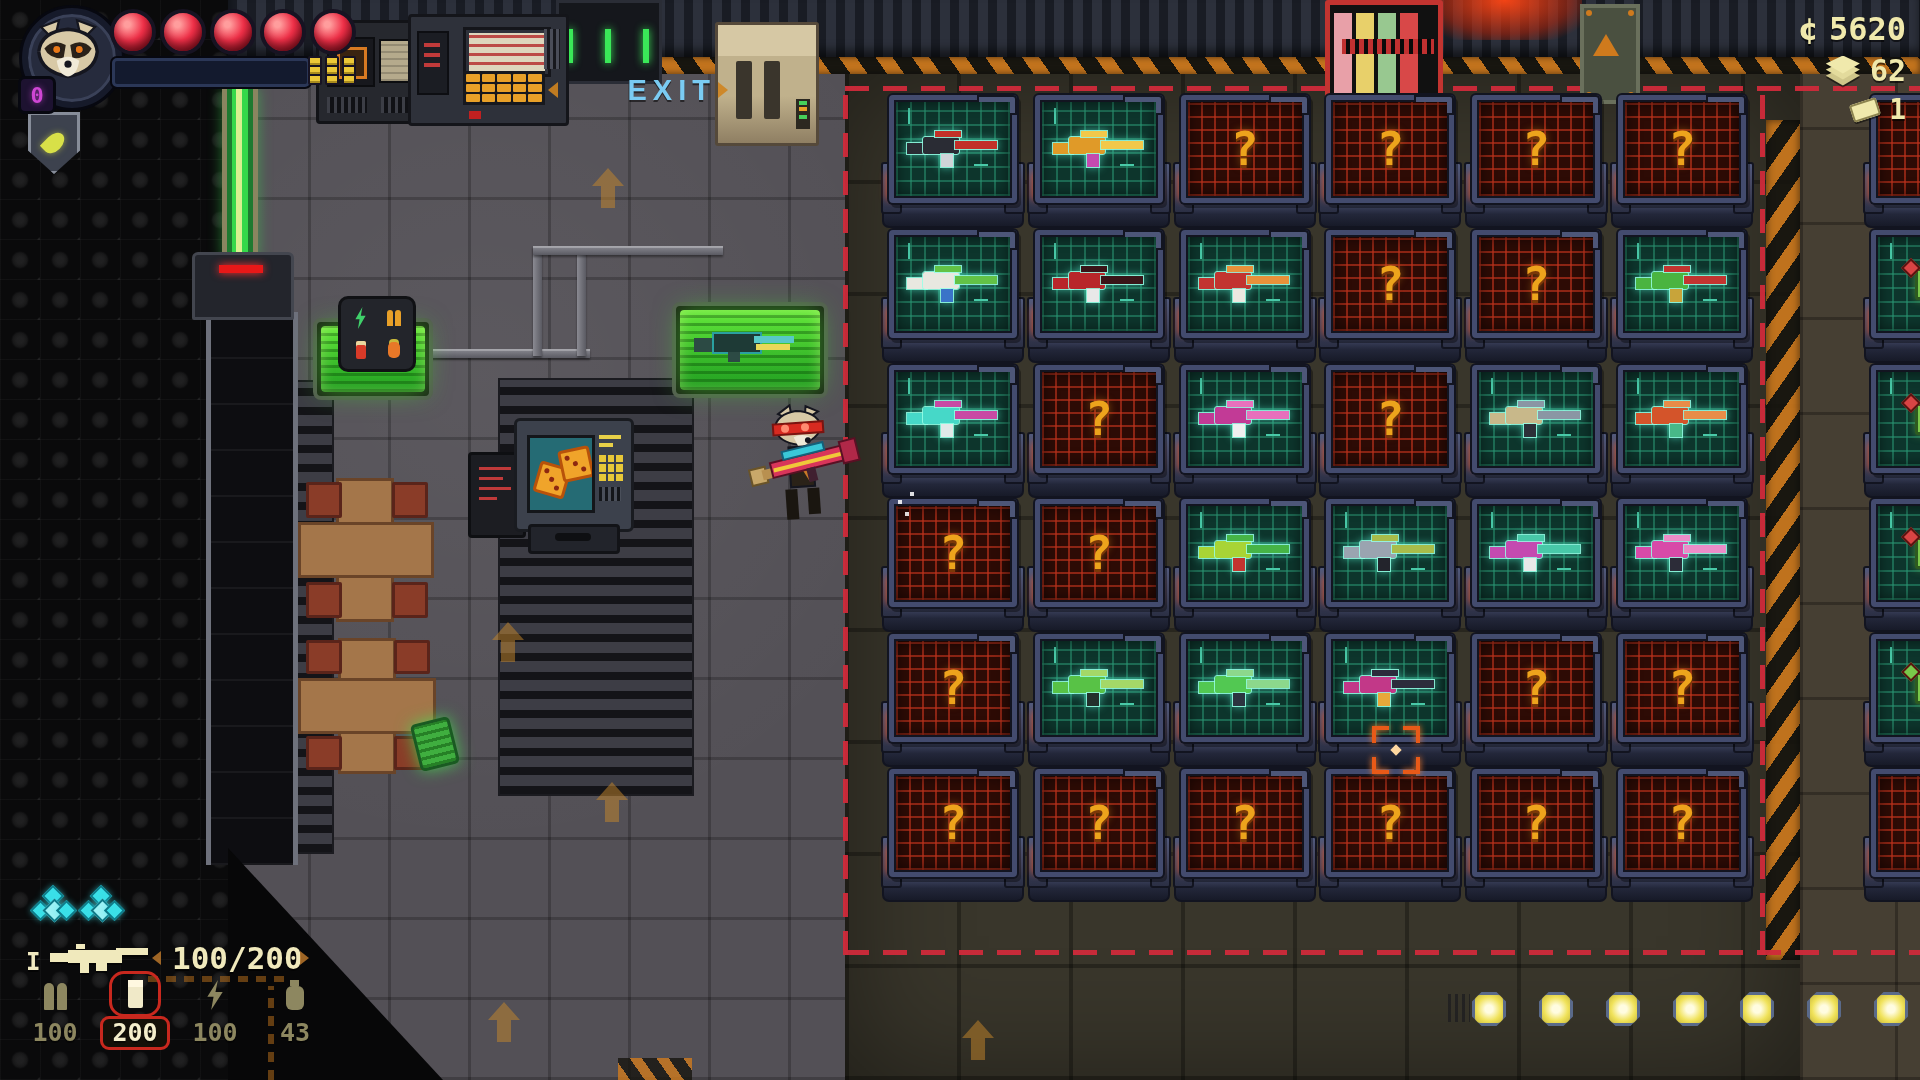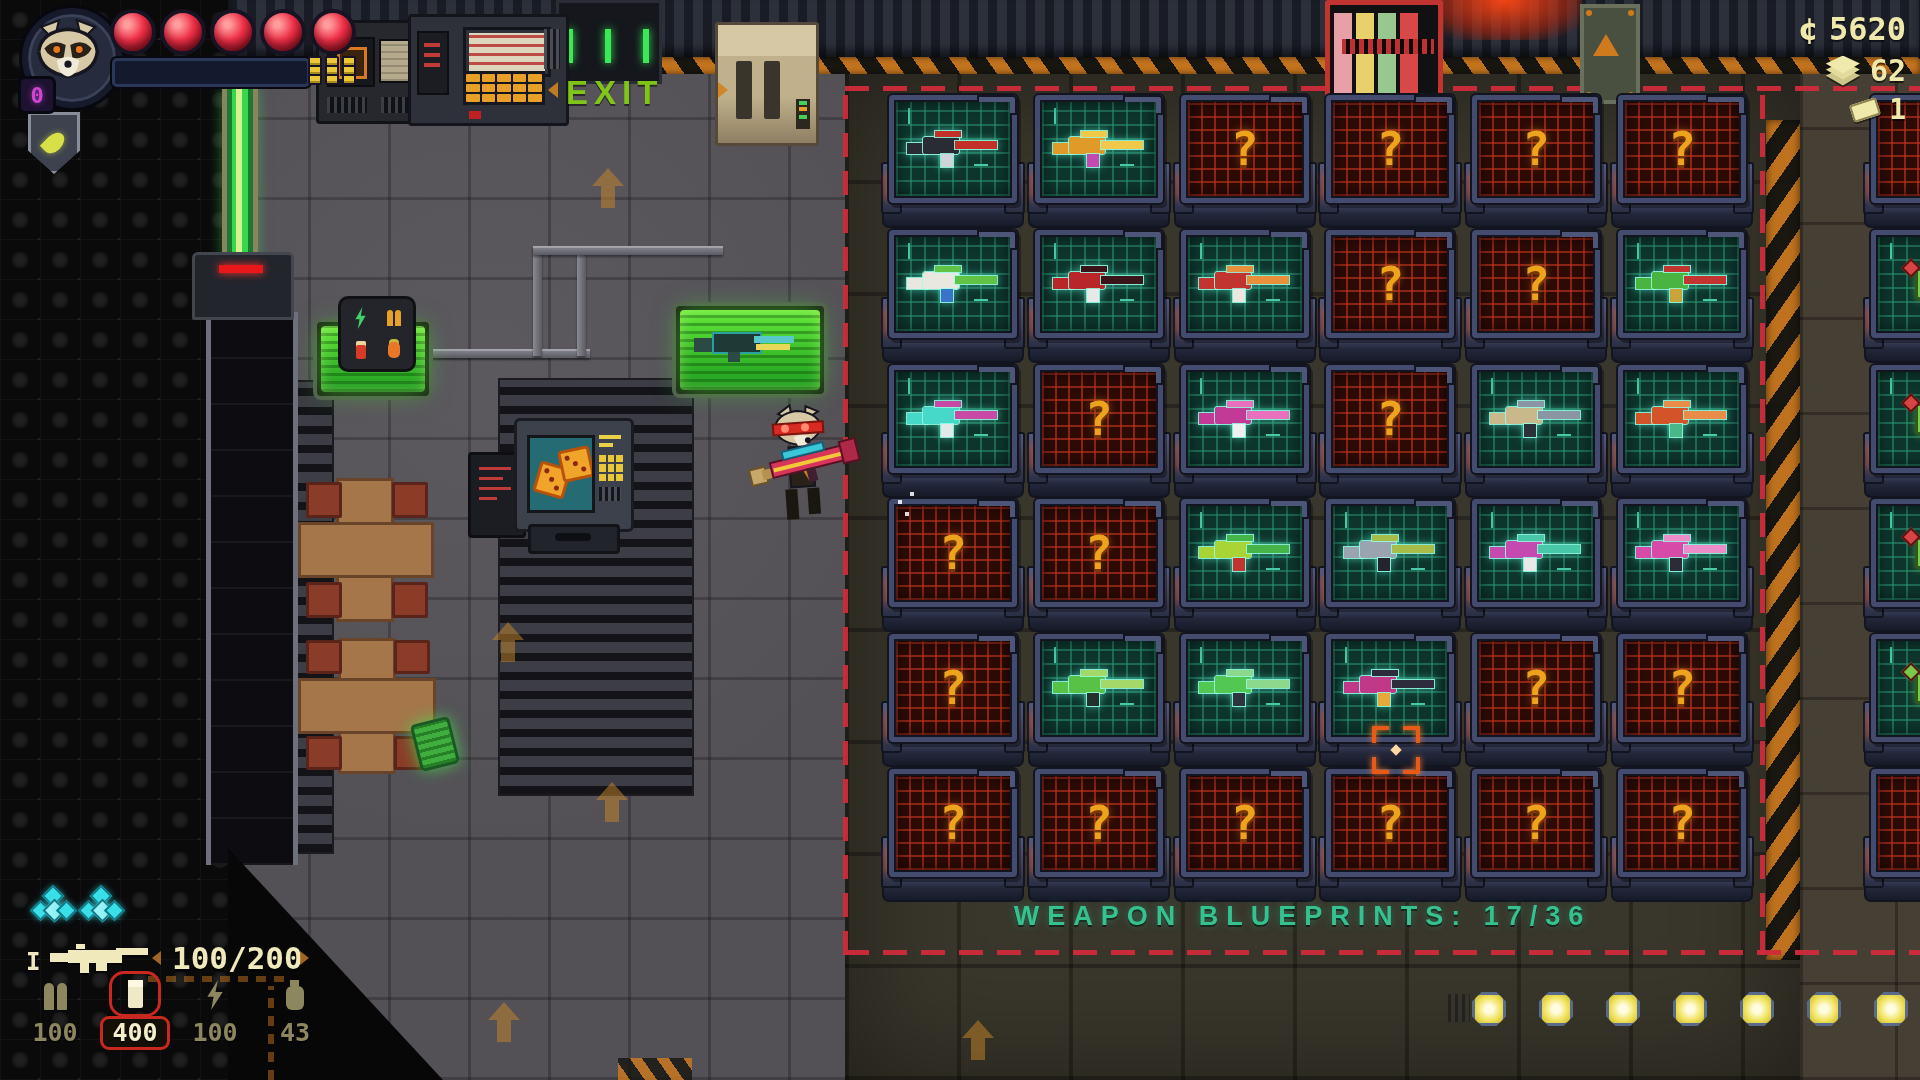--- a/index.html
+++ b/index.html
@@ -188,23 +188,23 @@
     text-shadow:0 2px 0 rgba(0,0,0,.5);}
   .ammo-val.sel{color:#f5eecb;background:#141008;border:3px solid #c8281e;border-radius:9px;
     padding:0 9px;line-height:28px;}
   .guide{z-index:8;opacity:.55;}
   #guide-h{left:148px;top:976px;width:136px;height:6px;
     background:repeating-linear-gradient(90deg,#b06a1a 0 10px,transparent 10px 18px);}
   #guide-v{left:268px;top:986px;width:6px;height:94px;
     background:repeating-linear-gradient(0deg,#b06a1a 0 10px,transparent 10px 18px);}
 
   
-  #exit-label{left:566px;top:74px;width:150px;z-index:3;text-align:left;
-    font-family:"Liberation Sans",sans-serif;font-weight:bold;font-size:33px;letter-spacing:6px;
-    color:#84cc16;text-shadow:0 2px 0 rgba(0,0,0,.55);opacity:.95;}
+  #exit-label{left:566px;top:74px;width:150px;z-index:3;text-align:right;
+    font-family:"Liberation Sans",sans-serif;font-weight:bold;font-size:29px;letter-spacing:6px;
+    color:#7dd3fc;text-shadow:0 2px 0 rgba(0,0,0,.55);opacity:.95;}
   .exit-tick{z-index:3;width:0;height:0;border-top:8px solid transparent;border-bottom:8px solid transparent;opacity:.9;}
   #exit-tl{left:548px;top:82px;border-right:10px solid #cf841f;}
   #exit-tr{left:718px;top:82px;border-left:10px solid #cf841f;}
   .machine{z-index:3;}
   #machine1{left:316px;top:20px;width:118px;height:98px;background:#26282e;border:3px solid #121317;border-radius:4px;}
   #machine1 .scr1{position:absolute;left:8px;top:14px;width:44px;height:46px;background:#17181d;border:2px solid #0c0d10;}
   #machine1 .scr1 i{position:absolute;left:8px;top:8px;width:24px;height:26px;border:3px solid #d87a22;background:#3a2410;}
   #machine1 .scr2{position:absolute;left:60px;top:16px;width:46px;height:40px;background:#b5aa8c;border:2px solid #0c0d10;
     background-image:repeating-linear-gradient(0deg,rgba(0,0,0,.18) 0 2px,transparent 2px 7px);}
   #machine1 .grille{position:absolute;bottom:8px;width:40px;height:16px;background:#101115;
@@ -1243,21 +1243,20 @@
       <div class="bp-cell" style="top: 674px;">
         <div class="bp-base"></div>
         <div class="bp-post pl">
           <i></i>
         </div>
         <div class="bp-frame">
           <div class="bp-screen unknown"></div>
         </div>
       </div>
     </div>
-  <div class="abs" id="bp-caption">WEAPON BLUEPRINTS: 17/36</div>
 
   <div class="abs" id="player">
     <svg width="126" height="132" viewBox="0 0 126 132">
       <g transform="rotate(-4 63 66)">
         <polygon points="34,8 46,0 48,16" fill="#d8c9a6" stroke="#15161f" stroke-width="2"></polygon>
         <polygon points="62,2 74,8 60,16" fill="#d8c9a6" stroke="#15161f" stroke-width="2"></polygon>
         <path d="M30,22 Q32,8 52,6 Q72,8 76,22 Q74,36 52,40 Q32,36 30,22" fill="#d8c9a6" stroke="#15161f" stroke-width="2"></path>
         <rect x="28" y="18" width="50" height="11" fill="#d82a20" stroke="#7a1410" stroke-width="2"></rect>
         <circle cx="40" cy="23" r="4" fill="#ff8a70"></circle>
         <circle cx="60" cy="23" r="4" fill="#ff8a70"></circle>
@@ -1404,21 +1403,21 @@
         <div class="ai ai-bullets">
           <i></i>
           <i></i>
         </div>
         <div class="ammo-val">100</div>
       </div>
       <div class="ammo-slot sel">
         <div class="ai ai-shells">
           <i></i>
         </div>
-        <div class="ammo-val sel">400</div>
+        <div class="ammo-val sel">200</div>
       </div>
       <div class="ammo-slot">
         <div class="ai ai-energy">
           <i></i>
         </div>
         <div class="ammo-val">100</div>
       </div>
       <div class="ammo-slot">
         <div class="ai ai-gren">
           <i></i>

